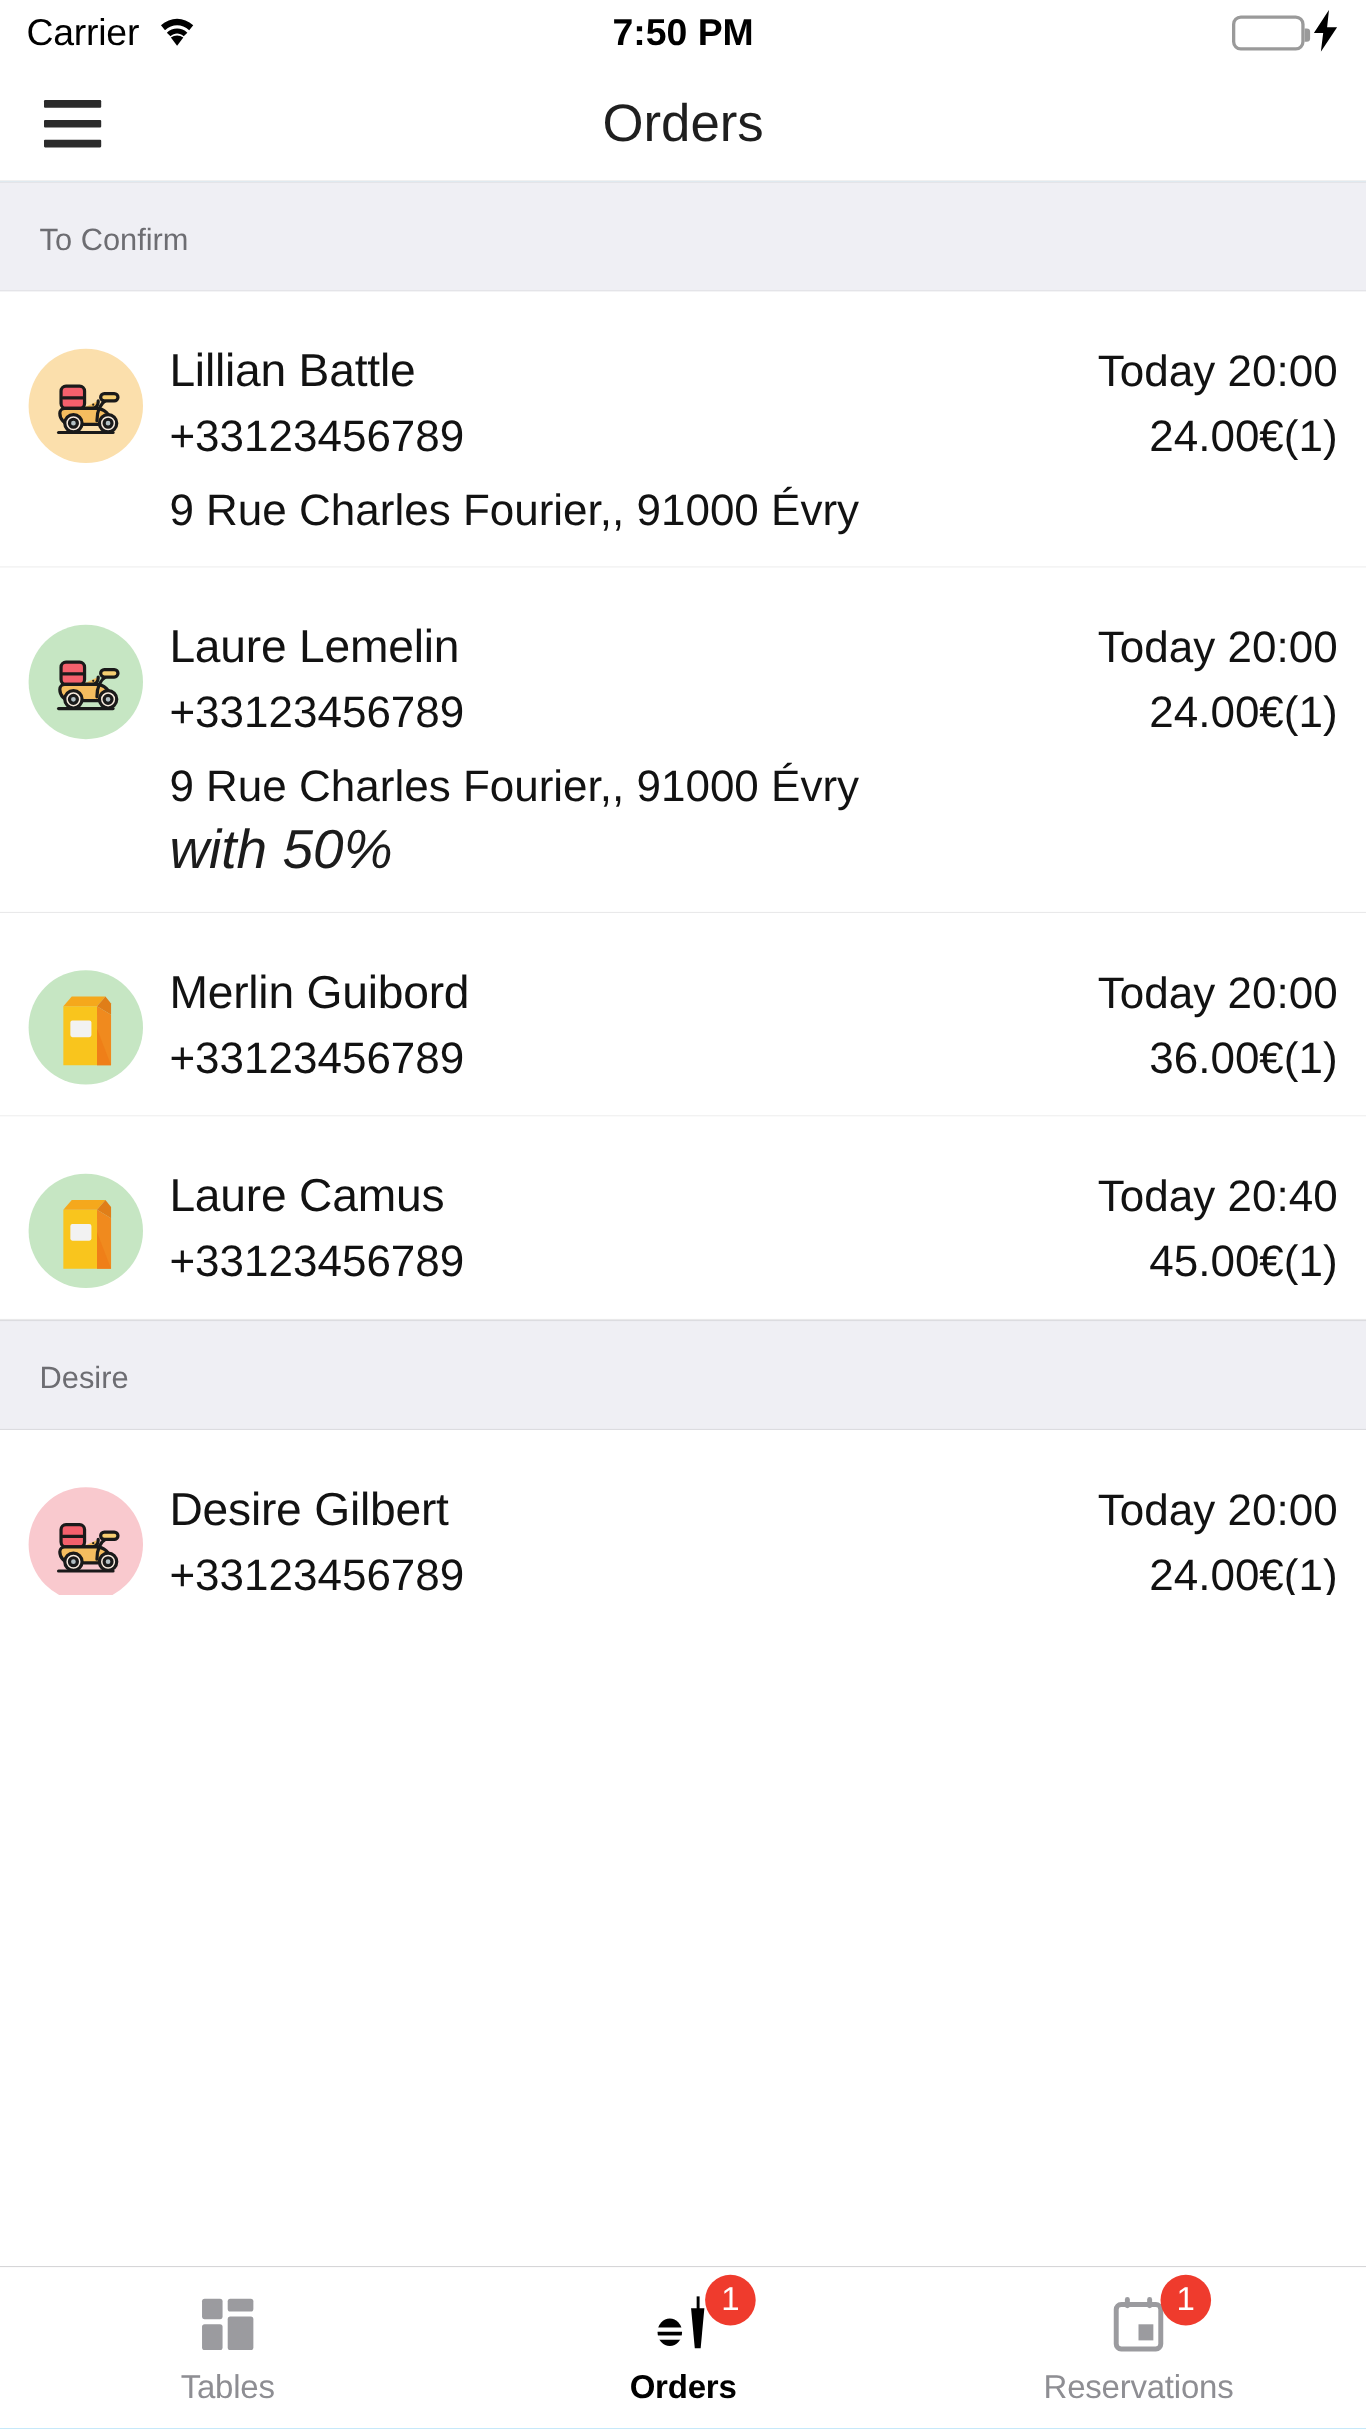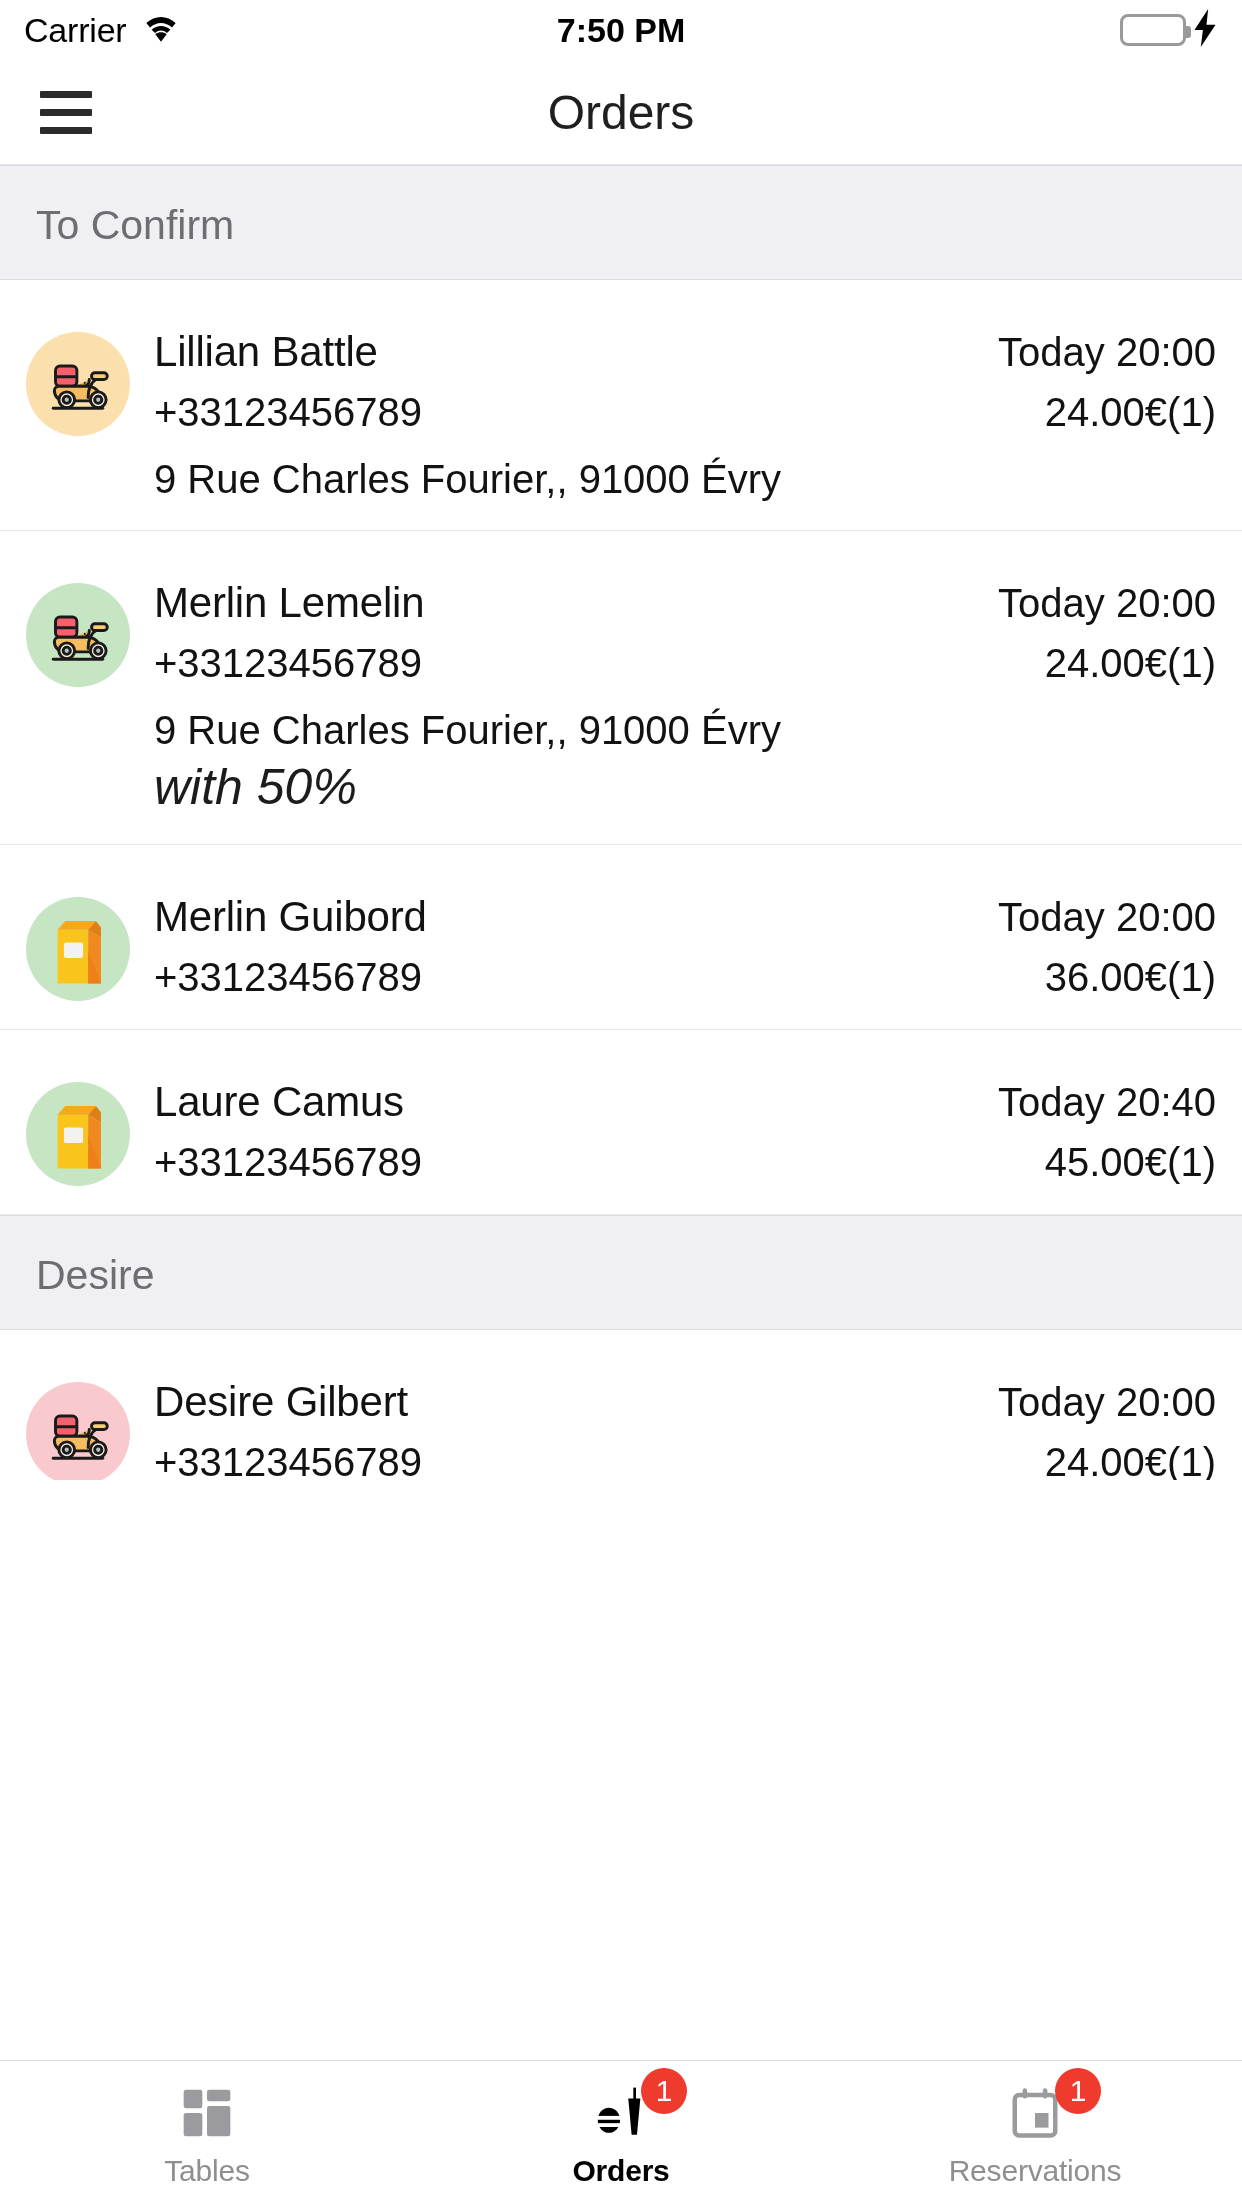--- a/index.html
+++ b/index.html
@@ -111,21 +111,21 @@
   
   .list {
     flex: 1 1 auto;
     overflow: hidden;
     background: #ffffff;
     position: relative;
   }
   .section-header {
     background: #efeff4;
     padding: 36px 32px 30px 36px;
-    font-size: 41px;
+    font-size: 28px;
     color: #6d6d72;
     font-weight: 400;
     border-top: 1px solid #dcdce0;
     border-bottom: 1px solid #dcdce0;
   }
   .order-row {
     display: flex;
     padding: 48px 26px 28px 26px;
     background: #ffffff;
     border-bottom: 1px solid #e9e9ea;
@@ -335,21 +335,21 @@
       <circle cx="50" cy="46" r="7" fill="#f7eadd"></circle>
       <circle cx="50" cy="46" r="3.2" fill="#b3c0c5"></circle>
       <line x1="10" y1="53.5" x2="54" y2="53.5"></line>
       <circle cx="33" cy="53.5" r="0.9" fill="#1a1a1a" stroke="none"></circle>
       <circle cx="38" cy="31" r="0.9" fill="#1a1a1a" stroke="none"></circle>
     </g>
   </svg>
       </div>
       <div class="order-body">
         <div class="line-top">
-          <span class="cust-name">Merlin Lemelin</span>
+          <span class="cust-name">Laure Lemelin</span>
           <span class="when">Today 20:00</span>
         </div>
         <div class="line-mid">
           <span class="phone">+33123456789</span>
           <span class="amount">24.00€(1)</span>
         </div>
         <div class="address">9 Rue Charles Fourier,, 91000 Évry</div>
         <div class="note">with 50%</div>
       </div>
     </div>

